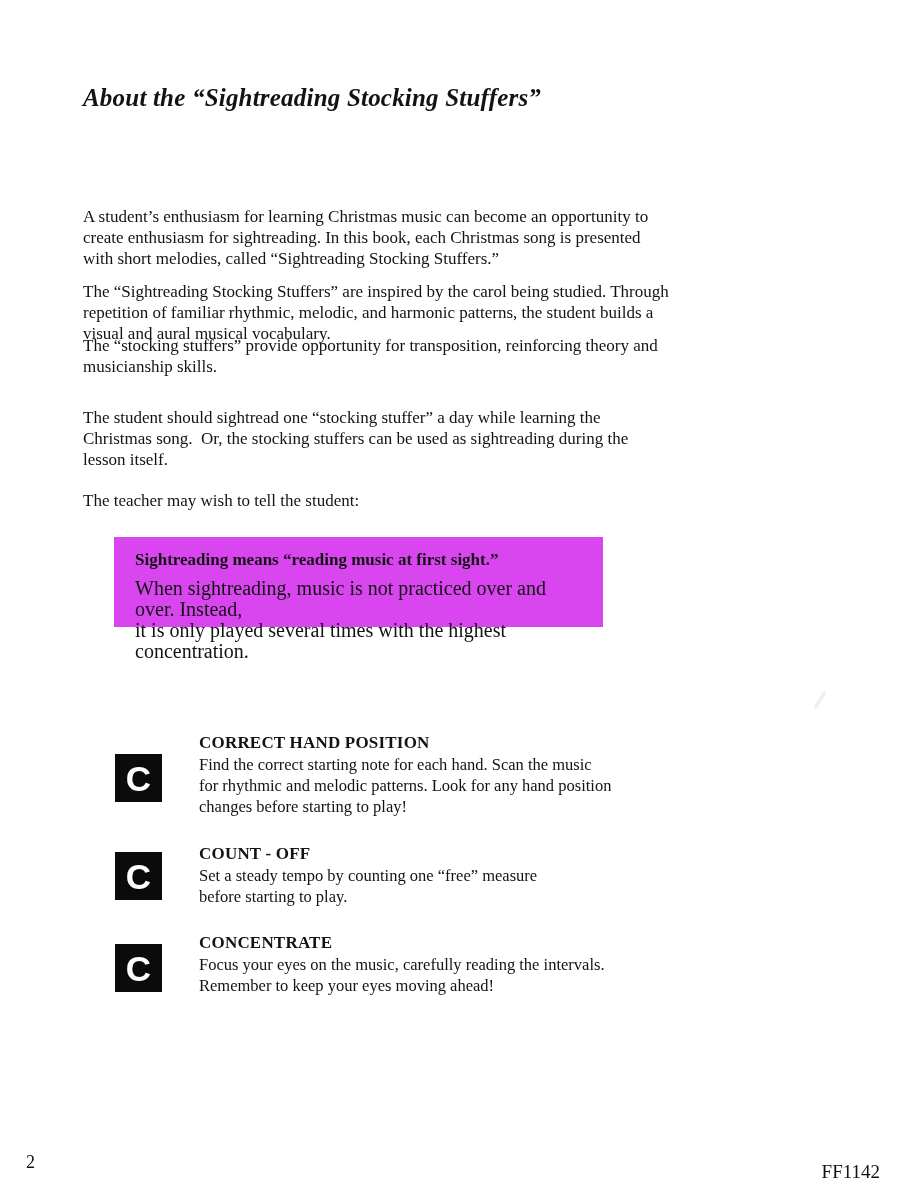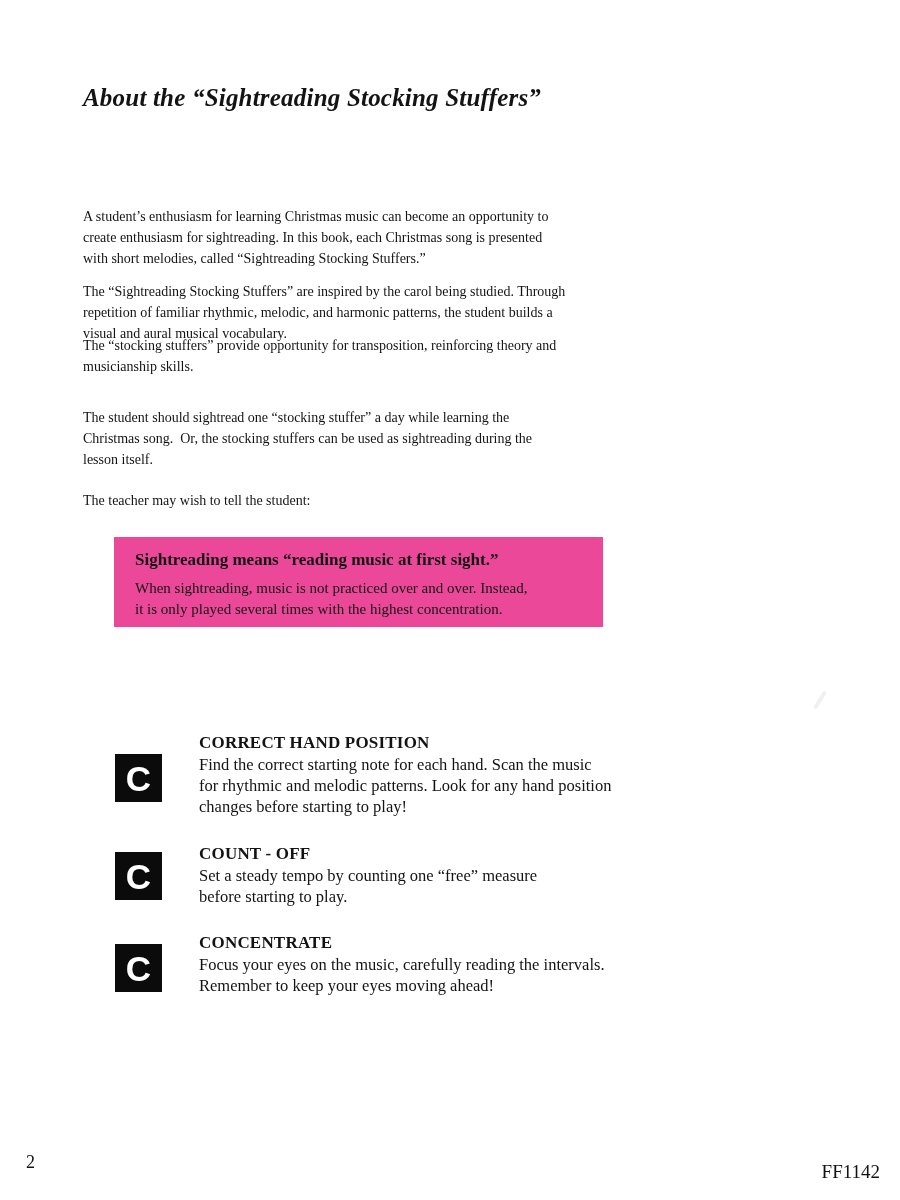--- a/index.html
+++ b/index.html
@@ -26,21 +26,21 @@
     font-weight: bold;
     font-style: italic;
     letter-spacing: 0.2px;
     white-space: nowrap;
   }
 
   .para {
     left: 83px;
     width: 600px;
     margin: 0;
-    font-size: 14px;
+    font-size: 17px;
     line-height: 21px;
     white-space: pre-wrap;
   }
   .para-1 { top: 206px; }
   .para-2 { top: 281px; }
   .para-3 { top: 335px; }
   .para-4 { top: 407px; font-family: Liberation Serif, serif; }
   .teacher-note { top: 490px; }
 
   .highlight-box {
@@ -52,21 +52,21 @@
     padding: 13px 14px 0 21px;
   }
   .highlight-box .box-heading {
     margin: 0 0 8px 0;
     font-size: 17px;
     font-weight: bold;
     white-space: pre-wrap;
   }
   .highlight-box .box-body {
     margin: 0;
-    font-size: 15px;
+    font-size: 20px;
     line-height: 21px;
     white-space: pre-wrap;
   }
 
   .threecs-line {
     left: 85px;
     top: 686px;
     margin: 0;
     font-size: 16.5px;
     white-space: pre-wrap;
@@ -151,21 +151,21 @@
 
   <p class="abs para para-3">The “stocking stuffers” provide opportunity for transposition, reinforcing theory and
 musicianship skills.</p>
 
   <p class="abs para para-4">The student should sightread one “stocking stuffer” a day while learning the
 Christmas song.  Or, the stocking stuffers can be used as sightreading during the
 lesson itself.</p>
 
   <p class="abs para teacher-note">The teacher may wish to tell the student:</p>
 
-  <div class="abs highlight-box" style="background-color: #ec4899;">
+  <div class="abs highlight-box" style="background-color: #d946ef;">
     <p class="box-heading">Sightreading means “reading music at first sight.”</p>
     <p class="box-body">When sightreading, music is not practiced over and over. Instead,
 it is only played several times with the highest concentration.</p>
   </div>
 
 
   <div class="abs c-badge c-badge-1" style="background-color: rgb(11, 11, 11); color: rgb(255, 255, 255);">C</div>
   <p class="abs c-heading c-heading-1">CORRECT HAND POSITION</p>
   <p class="abs c-body c-body-1">Find the correct starting note for each hand. Scan the music
 for rhythmic and melodic patterns. Look for any hand position

